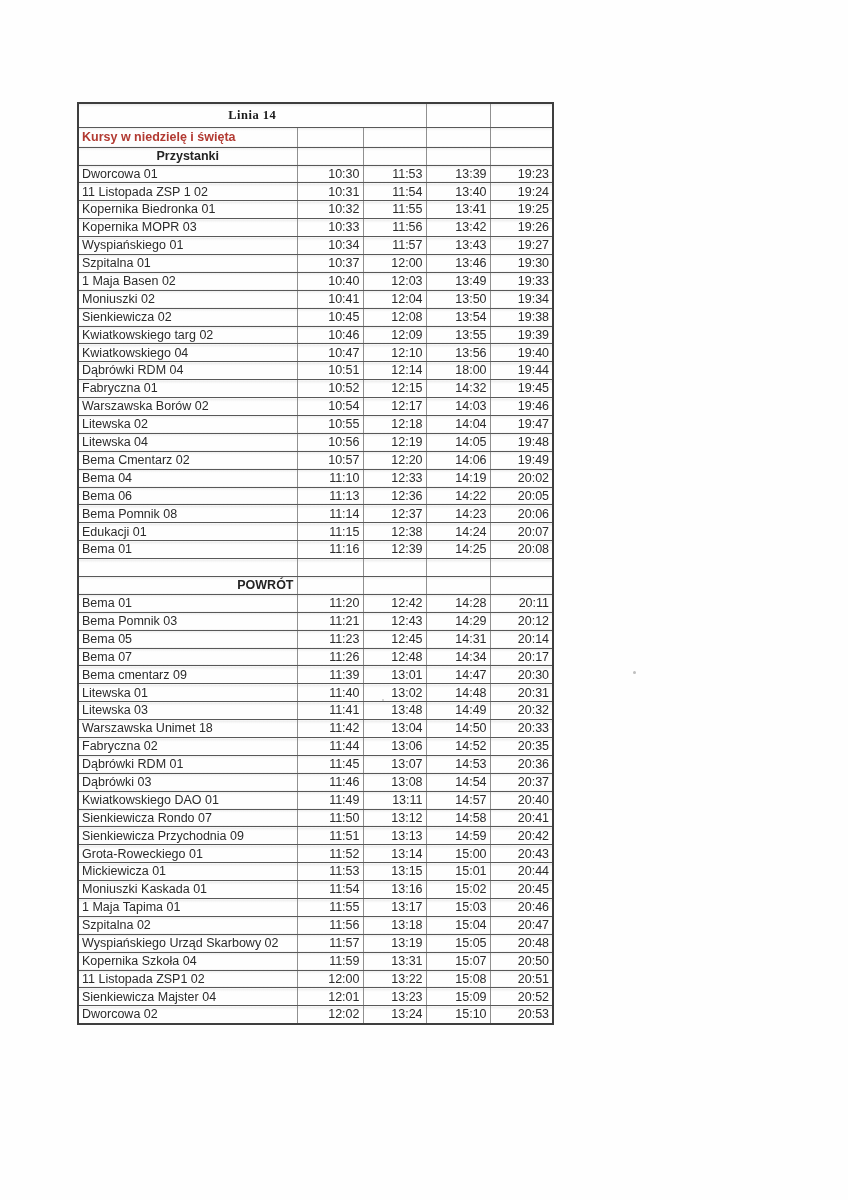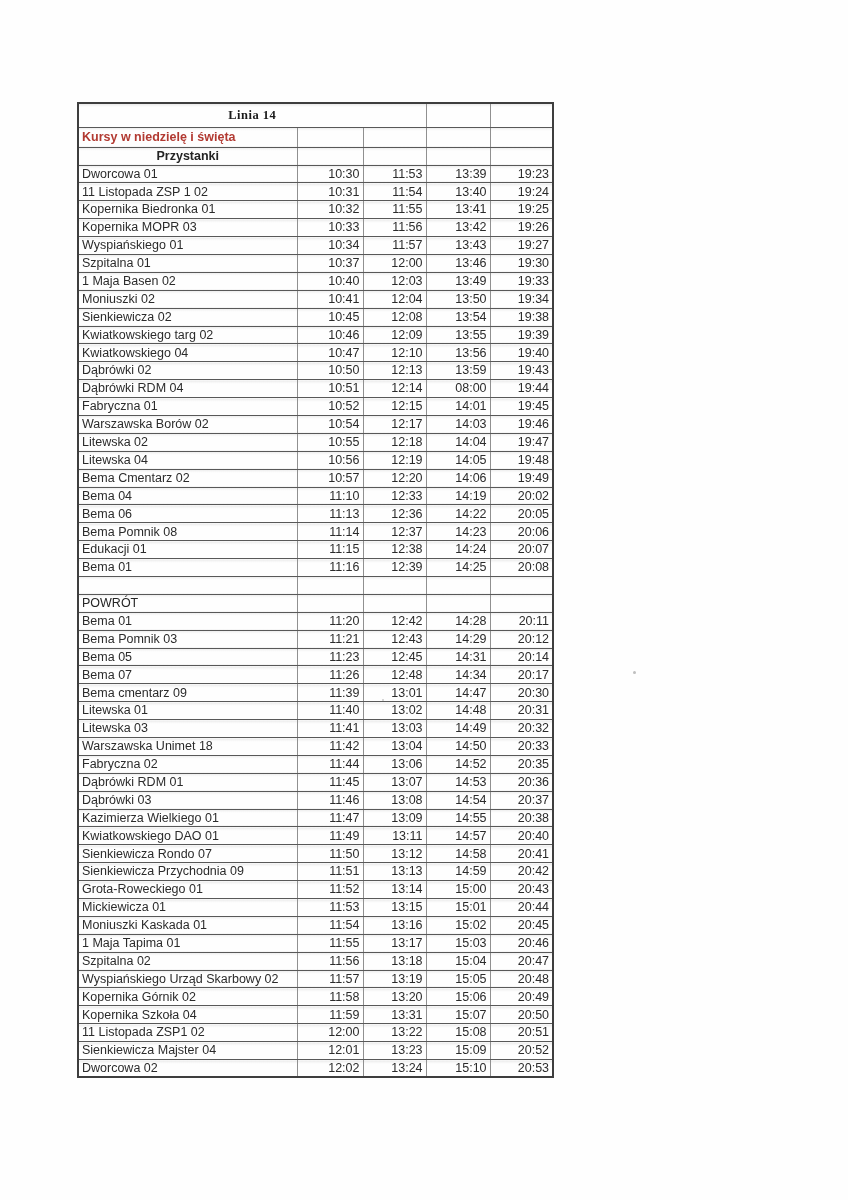--- a/index.html
+++ b/index.html
@@ -54,21 +54,21 @@
   }
   tr.row-stopshead { height: 18px; }
   td.stopshead-cell {
     font-weight: bold;
     font-size: 13px;
     text-align: center;
     color: #242424;
   }
   td.name-cell { text-align: left; padding-left: 4px; }
   td.time-cell { text-align: right; padding-right: 3px; }
-  td.section-cell { font-weight: normal; font-size: 13px; padding-left: 4px; color: #242424; }
+  td.section-cell { font-weight: bold; font-size: 13px; padding-left: 4px; color: #242424; text-align: right; }
   .artifact {
     position: absolute;
     border-radius: 50%;
     background: #8a8a8a;
   }
   .artifact.a1 { left: 633px; top: 671px; width: 3px; height: 3px; opacity: 0.55; }
   .artifact.a2 { left: 382px; top: 699px; width: 2px; height: 2px; opacity: 0.45; }
 </style>
 </head>
 <body>
@@ -175,38 +175,31 @@
           <td class="time-cell">19:39</td>
         </tr>
         <tr class="row-data">
           <td class="name-cell">Kwiatkowskiego 04</td>
           <td class="time-cell">10:47</td>
           <td class="time-cell">12:10</td>
           <td class="time-cell">13:56</td>
           <td class="time-cell">19:40</td>
         </tr>
         <tr class="row-data">
-          <td class="name-cell">Dąbrówki 02</td>
-          <td class="time-cell">10:50</td>
-          <td class="time-cell">12:13</td>
-          <td class="time-cell">13:59</td>
-          <td class="time-cell">19:43</td>
-        </tr>
-        <tr class="row-data">
           <td class="name-cell">Dąbrówki RDM 04</td>
           <td class="time-cell">10:51</td>
           <td class="time-cell">12:14</td>
-          <td class="time-cell">08:00</td>
+          <td class="time-cell">18:00</td>
           <td class="time-cell">19:44</td>
         </tr>
         <tr class="row-data">
           <td class="name-cell">Fabryczna 01</td>
           <td class="time-cell">10:52</td>
           <td class="time-cell">12:15</td>
-          <td class="time-cell">14:01</td>
+          <td class="time-cell">14:32</td>
           <td class="time-cell">19:45</td>
         </tr>
         <tr class="row-data">
           <td class="name-cell">Warszawska Borów 02</td>
           <td class="time-cell">10:54</td>
           <td class="time-cell">12:17</td>
           <td class="time-cell">14:03</td>
           <td class="time-cell">19:46</td>
         </tr>
         <tr class="row-data">
@@ -317,21 +310,21 @@
         <tr class="row-data">
           <td class="name-cell">Litewska 01</td>
           <td class="time-cell">11:40</td>
           <td class="time-cell">13:02</td>
           <td class="time-cell">14:48</td>
           <td class="time-cell">20:31</td>
         </tr>
         <tr class="row-data">
           <td class="name-cell">Litewska 03</td>
           <td class="time-cell">11:41</td>
-          <td class="time-cell">13:03</td>
+          <td class="time-cell">13:48</td>
           <td class="time-cell">14:49</td>
           <td class="time-cell">20:32</td>
         </tr>
         <tr class="row-data">
           <td class="name-cell">Warszawska Unimet 18</td>
           <td class="time-cell">11:42</td>
           <td class="time-cell">13:04</td>
           <td class="time-cell">14:50</td>
           <td class="time-cell">20:33</td>
         </tr>
@@ -350,27 +343,20 @@
           <td class="time-cell">20:36</td>
         </tr>
         <tr class="row-data">
           <td class="name-cell">Dąbrówki 03</td>
           <td class="time-cell">11:46</td>
           <td class="time-cell">13:08</td>
           <td class="time-cell">14:54</td>
           <td class="time-cell">20:37</td>
         </tr>
         <tr class="row-data">
-          <td class="name-cell">Kazimierza Wielkiego 01</td>
-          <td class="time-cell">11:47</td>
-          <td class="time-cell">13:09</td>
-          <td class="time-cell">14:55</td>
-          <td class="time-cell">20:38</td>
-        </tr>
-        <tr class="row-data">
           <td class="name-cell">Kwiatkowskiego DAO 01</td>
           <td class="time-cell">11:49</td>
           <td class="time-cell">13:11</td>
           <td class="time-cell">14:57</td>
           <td class="time-cell">20:40</td>
         </tr>
         <tr class="row-data">
           <td class="name-cell">Sienkiewicza Rondo 07</td>
           <td class="time-cell">11:50</td>
           <td class="time-cell">13:12</td>
@@ -418,27 +404,20 @@
           <td class="time-cell">13:18</td>
           <td class="time-cell">15:04</td>
           <td class="time-cell">20:47</td>
         </tr>
         <tr class="row-data">
           <td class="name-cell">Wyspiańskiego Urząd Skarbowy 02</td>
           <td class="time-cell">11:57</td>
           <td class="time-cell">13:19</td>
           <td class="time-cell">15:05</td>
           <td class="time-cell">20:48</td>
-        </tr>
-        <tr class="row-data">
-          <td class="name-cell">Kopernika Górnik 02</td>
-          <td class="time-cell">11:58</td>
-          <td class="time-cell">13:20</td>
-          <td class="time-cell">15:06</td>
-          <td class="time-cell">20:49</td>
         </tr>
         <tr class="row-data">
           <td class="name-cell">Kopernika Szkoła 04</td>
           <td class="time-cell">11:59</td>
           <td class="time-cell">13:31</td>
           <td class="time-cell">15:07</td>
           <td class="time-cell">20:50</td>
         </tr>
         <tr class="row-data">
           <td class="name-cell">11 Listopada ZSP1 02</td>

